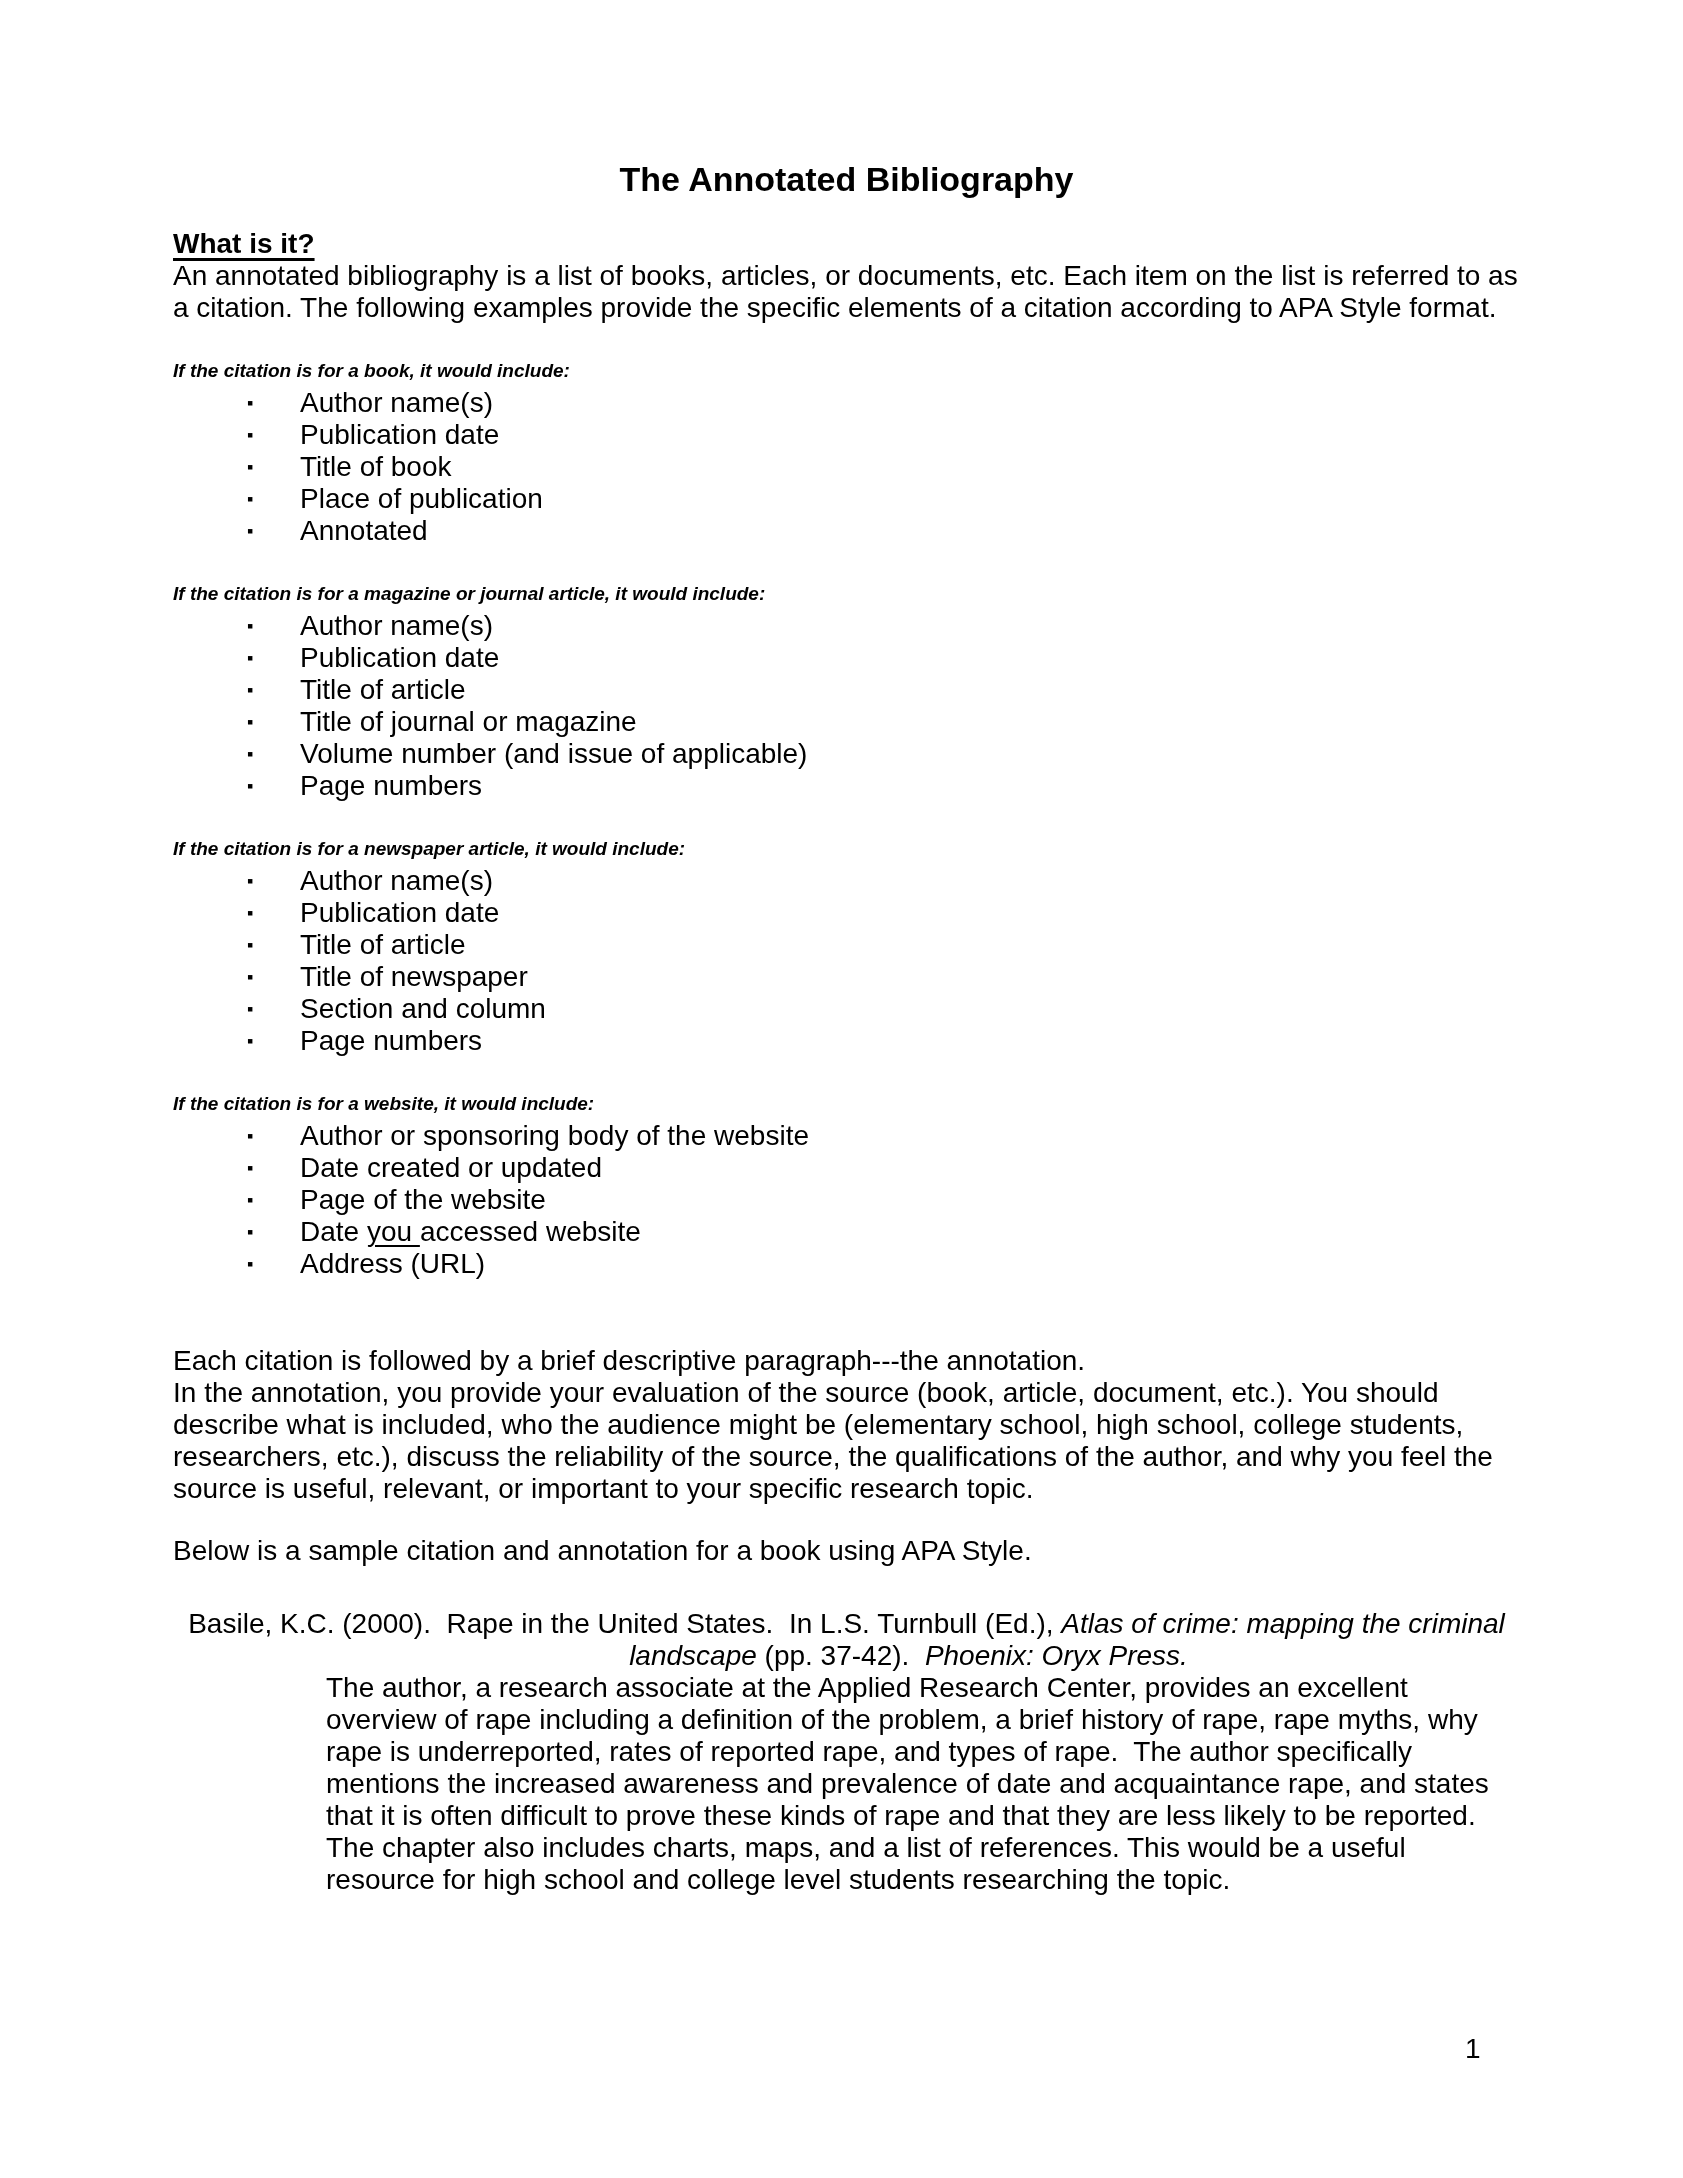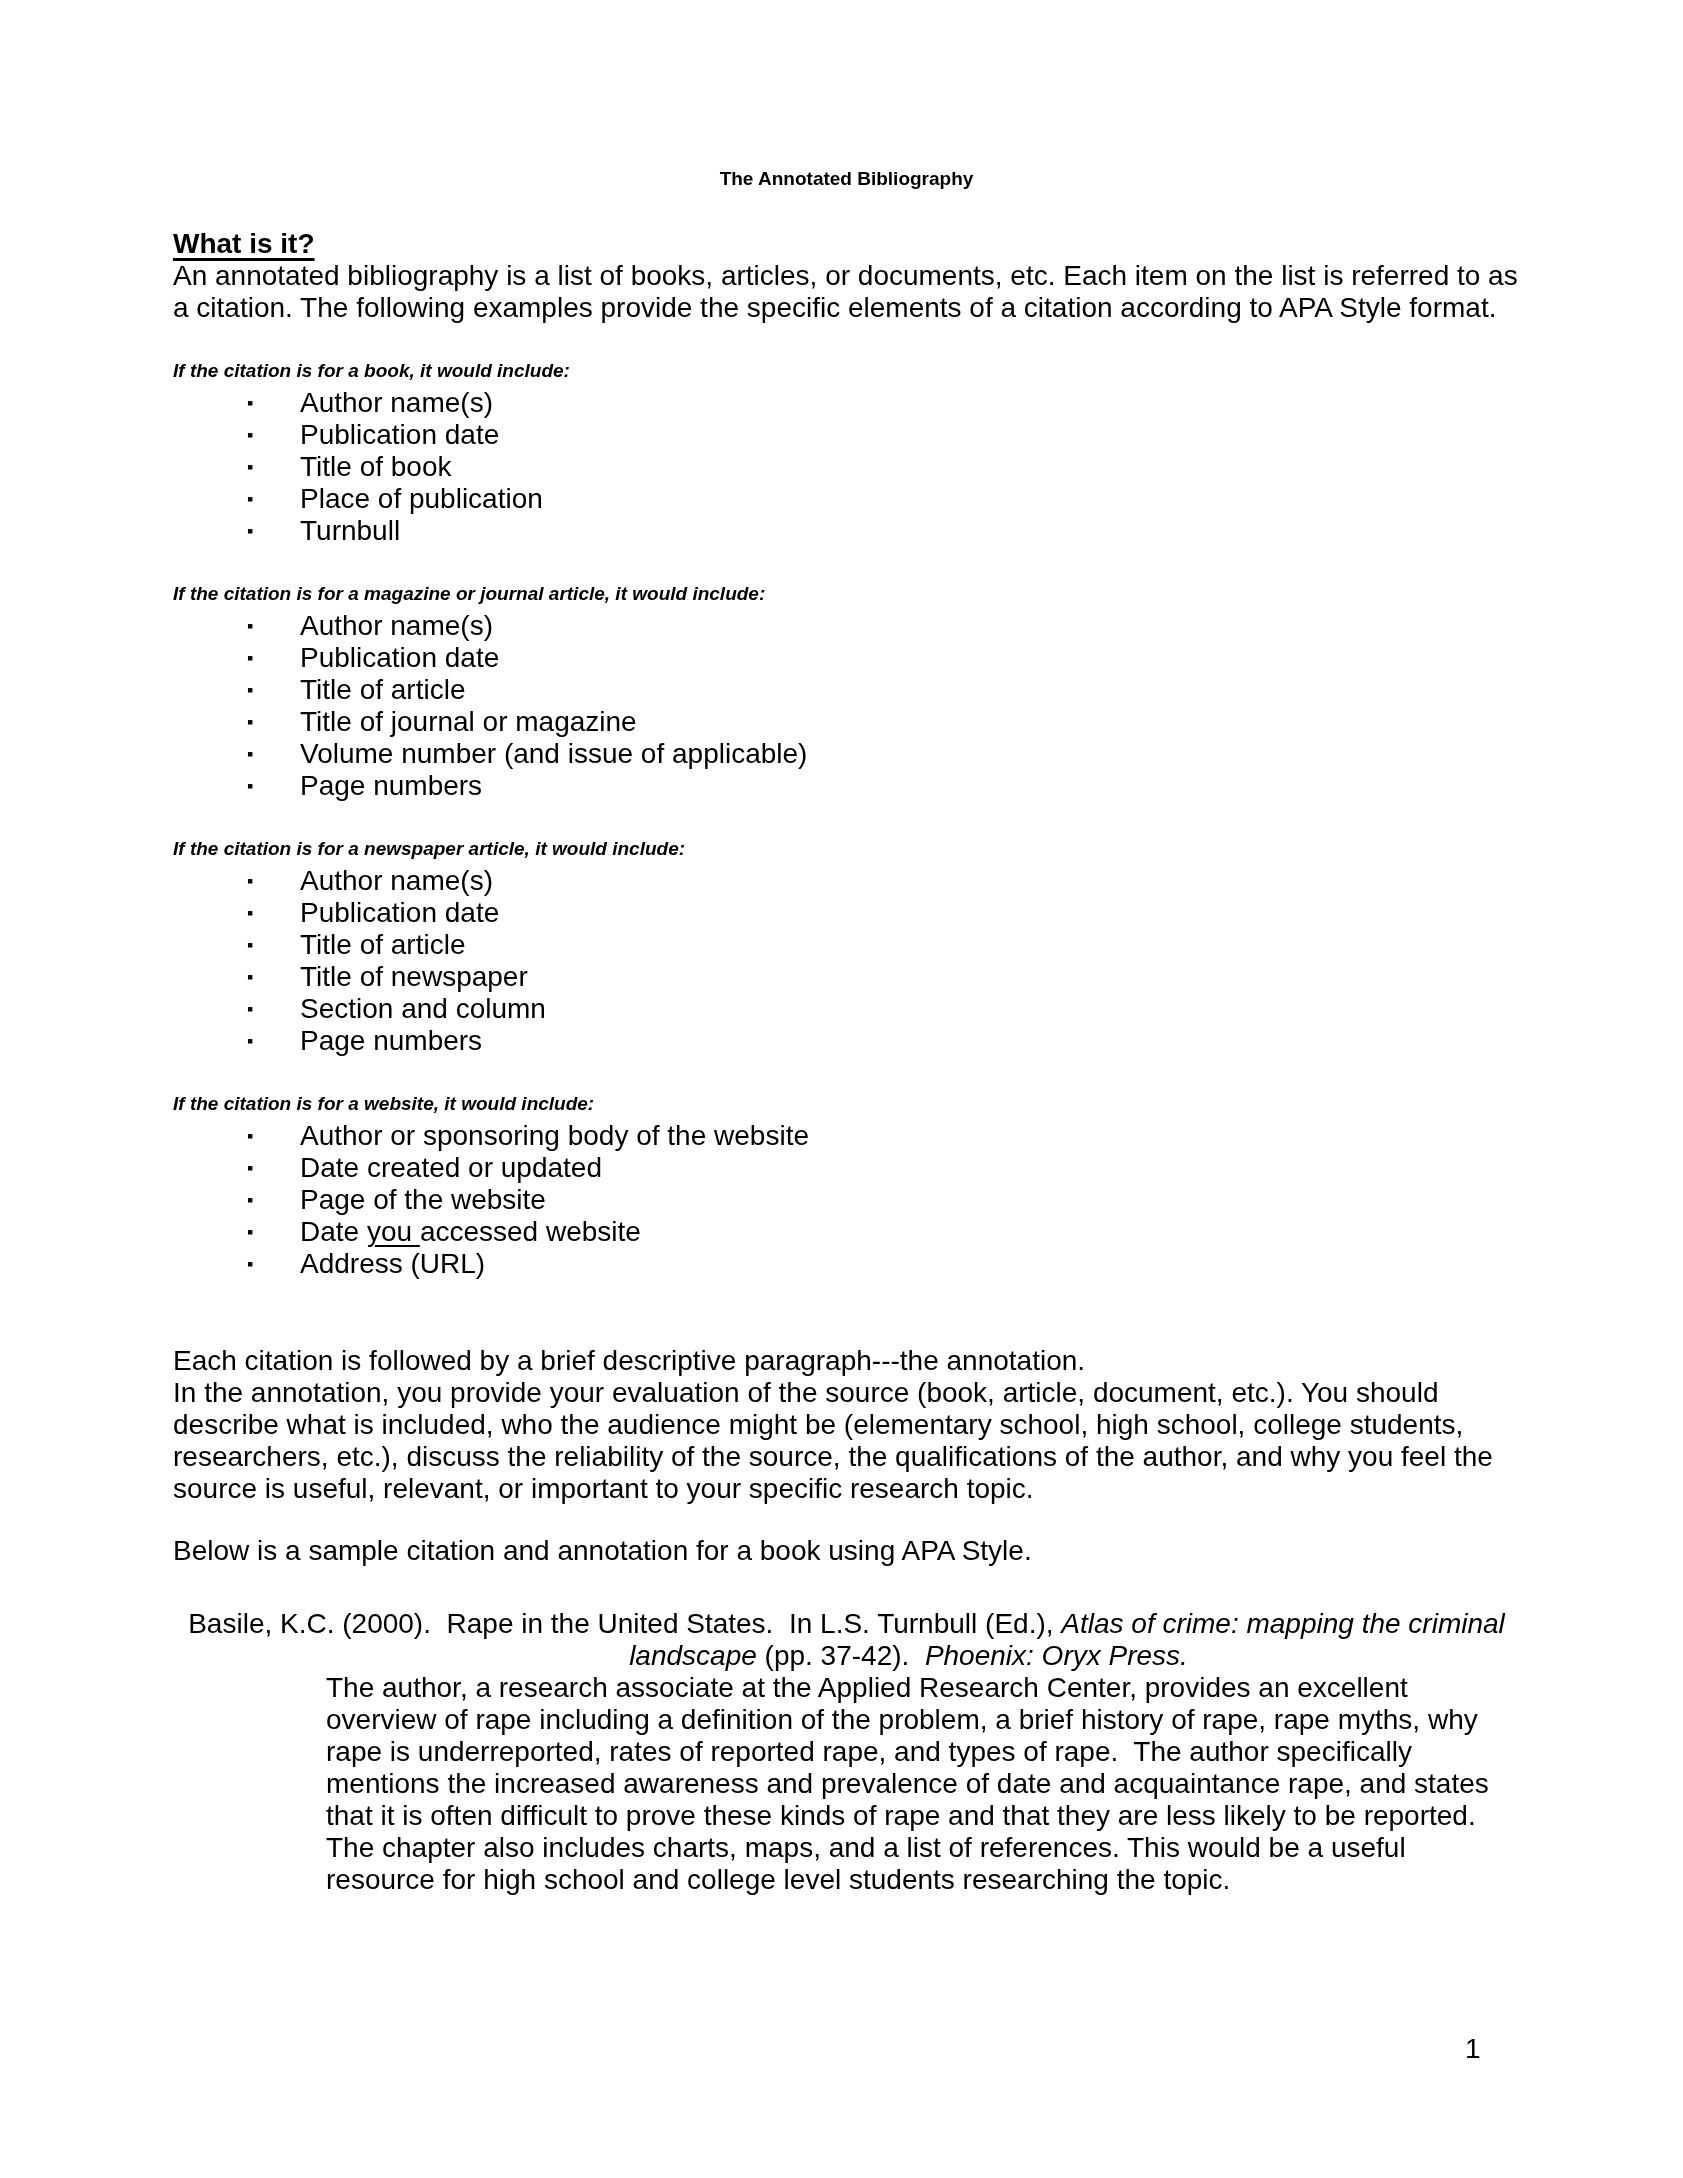--- a/index.html
+++ b/index.html
@@ -11,21 +11,21 @@
     color:#000000;
     font-family:"Liberation Sans","DejaVu Sans",sans-serif;
     font-size:28px;
     line-height:32px;
     box-sizing:border-box;
     padding:163px 163px 0 173px;
     overflow:hidden;
   }
   .prewrap { white-space:pre-wrap; }
   .doc-title {
-    font-size:19px;
+    font-size:34px;
     font-weight:bold;
     text-align:center;
     margin:0 0 33px 0;
     line-height:32px;
   }
   .what-heading {
     font-size:28px;
     font-weight:bold;
     margin:0;
     line-height:32px;
@@ -89,21 +89,21 @@
 
   <p class="body-par prewrap">An annotated bibliography is a list of books, articles, or documents, etc. Each item on the list is referred to as a citation. The following examples provide the specific elements of a citation according to APA Style format.</p>
 
   <section>
     <h3 class="section-heading">If the citation is for a book, it would include:</h3>
     <ul class="bullets">
       <li><span class="blt">▪</span><span>Author name(s)</span></li>
       <li><span class="blt">▪</span><span>Publication date</span></li>
       <li><span class="blt">▪</span><span>Title of book</span></li>
       <li><span class="blt">▪</span><span>Place of publication</span></li>
-      <li><span class="blt">▪</span><span>Turnbull</span></li>
+      <li><span class="blt">▪</span><span>Annotated</span></li>
     </ul>
   </section>
 
   <section>
     <h3 class="section-heading">If the citation is for a magazine or journal article, it would include:</h3>
     <ul class="bullets">
       <li><span class="blt">▪</span><span>Author name(s)</span></li>
       <li><span class="blt">▪</span><span>Publication date</span></li>
       <li><span class="blt">▪</span><span>Title of article</span></li>
       <li><span class="blt">▪</span><span>Title of journal or magazine</span></li>

